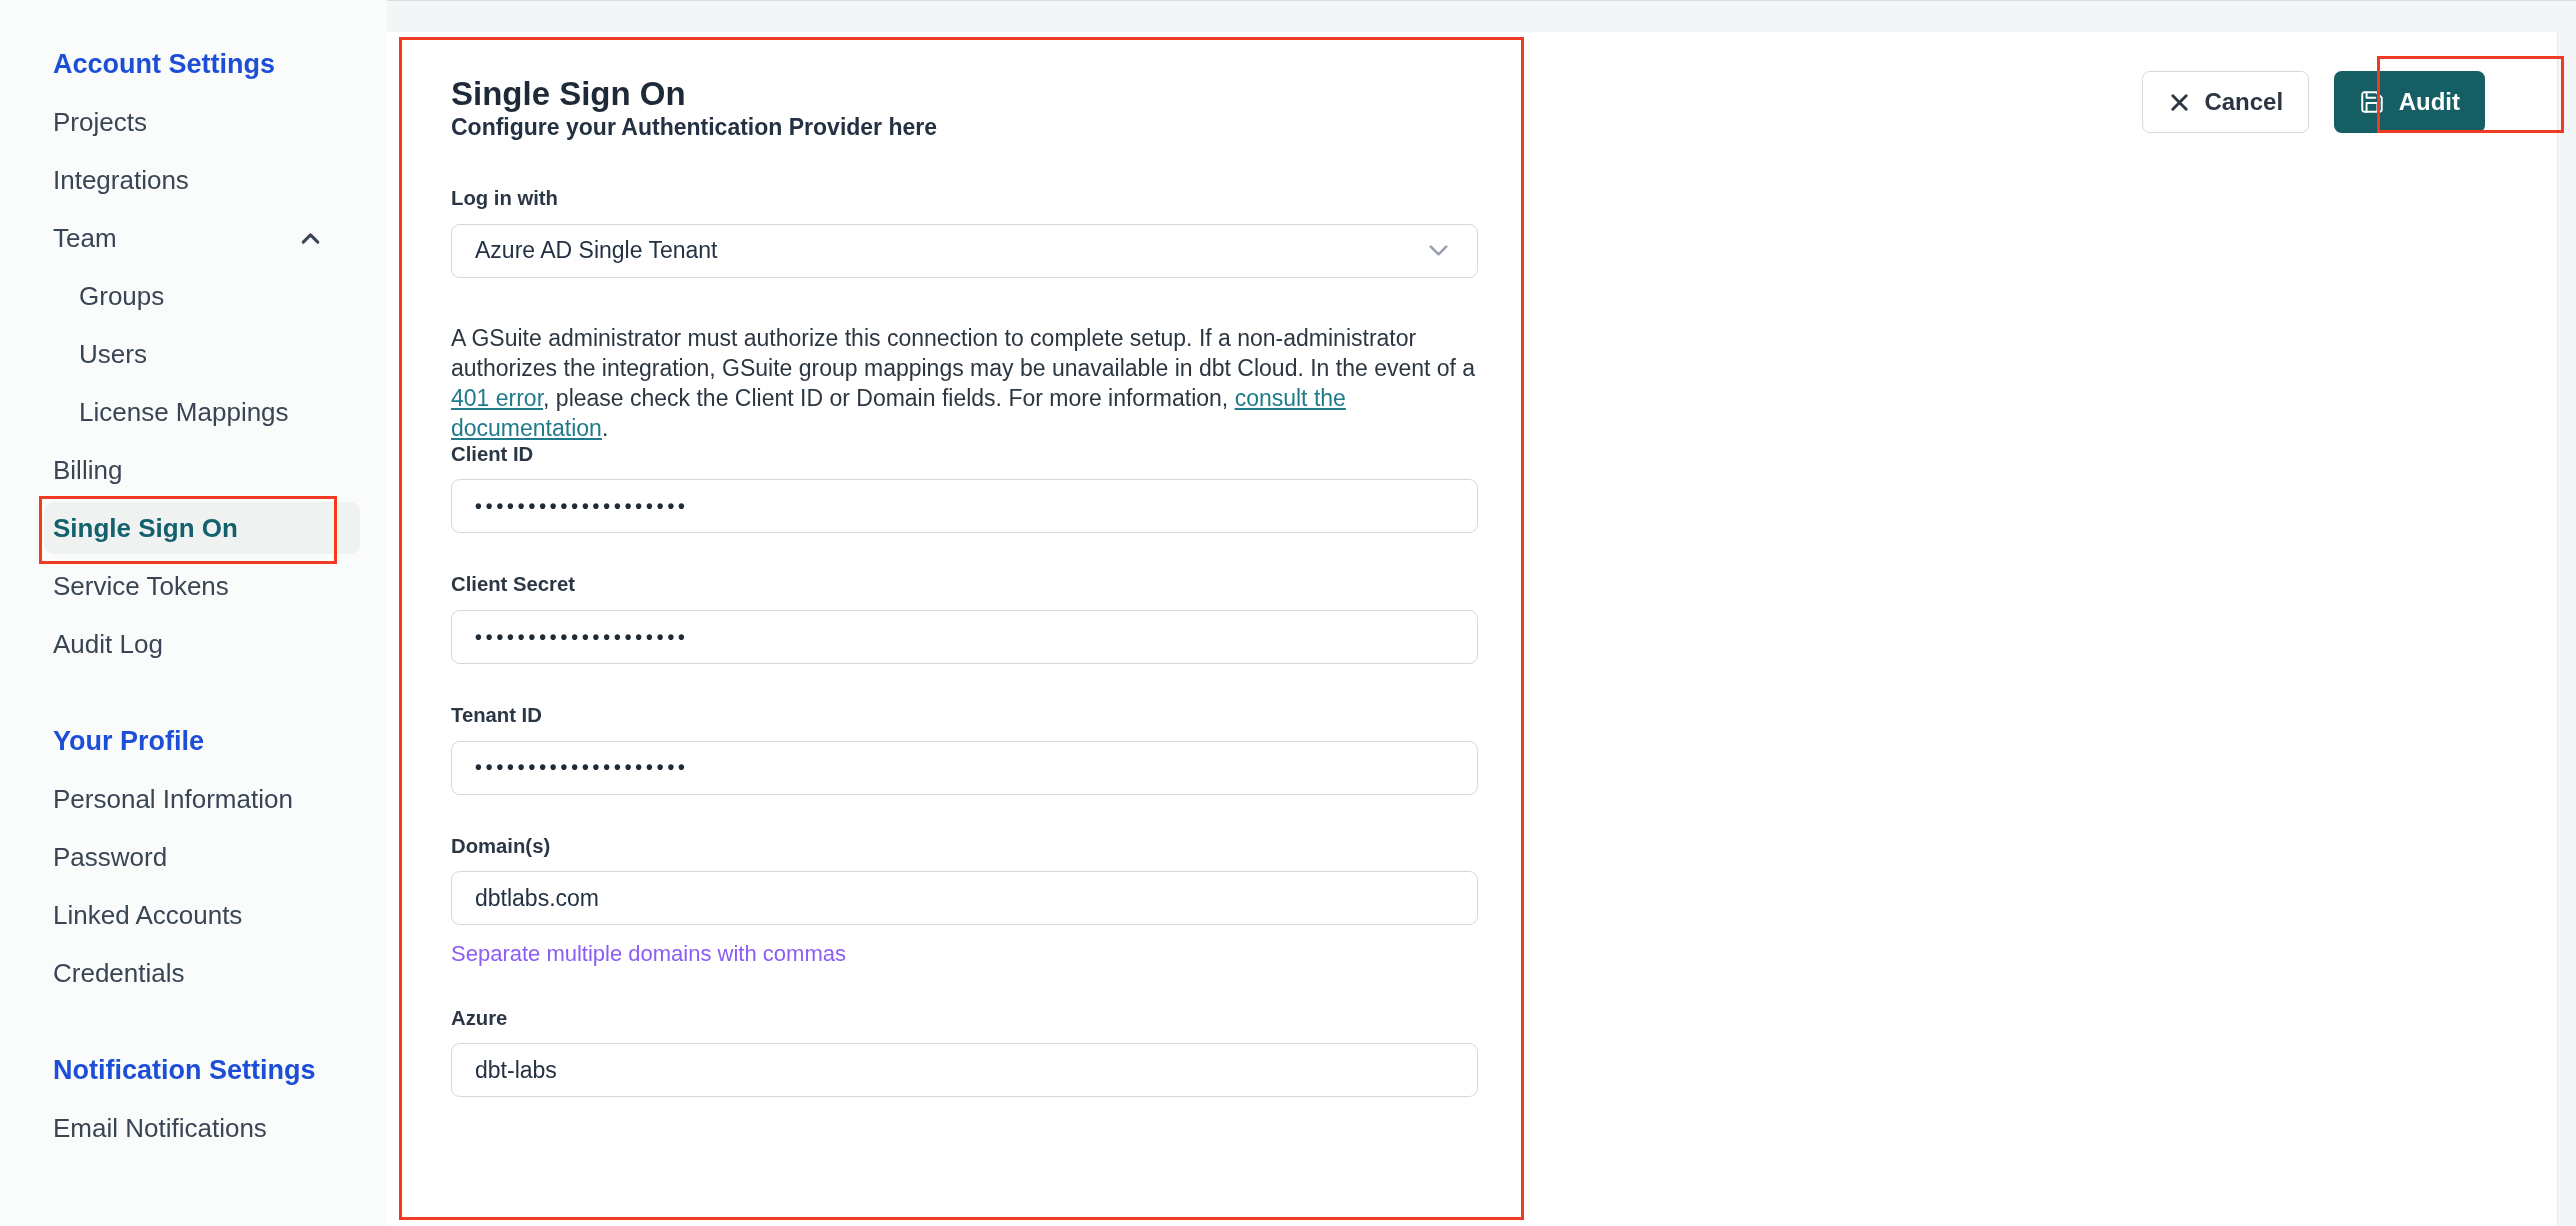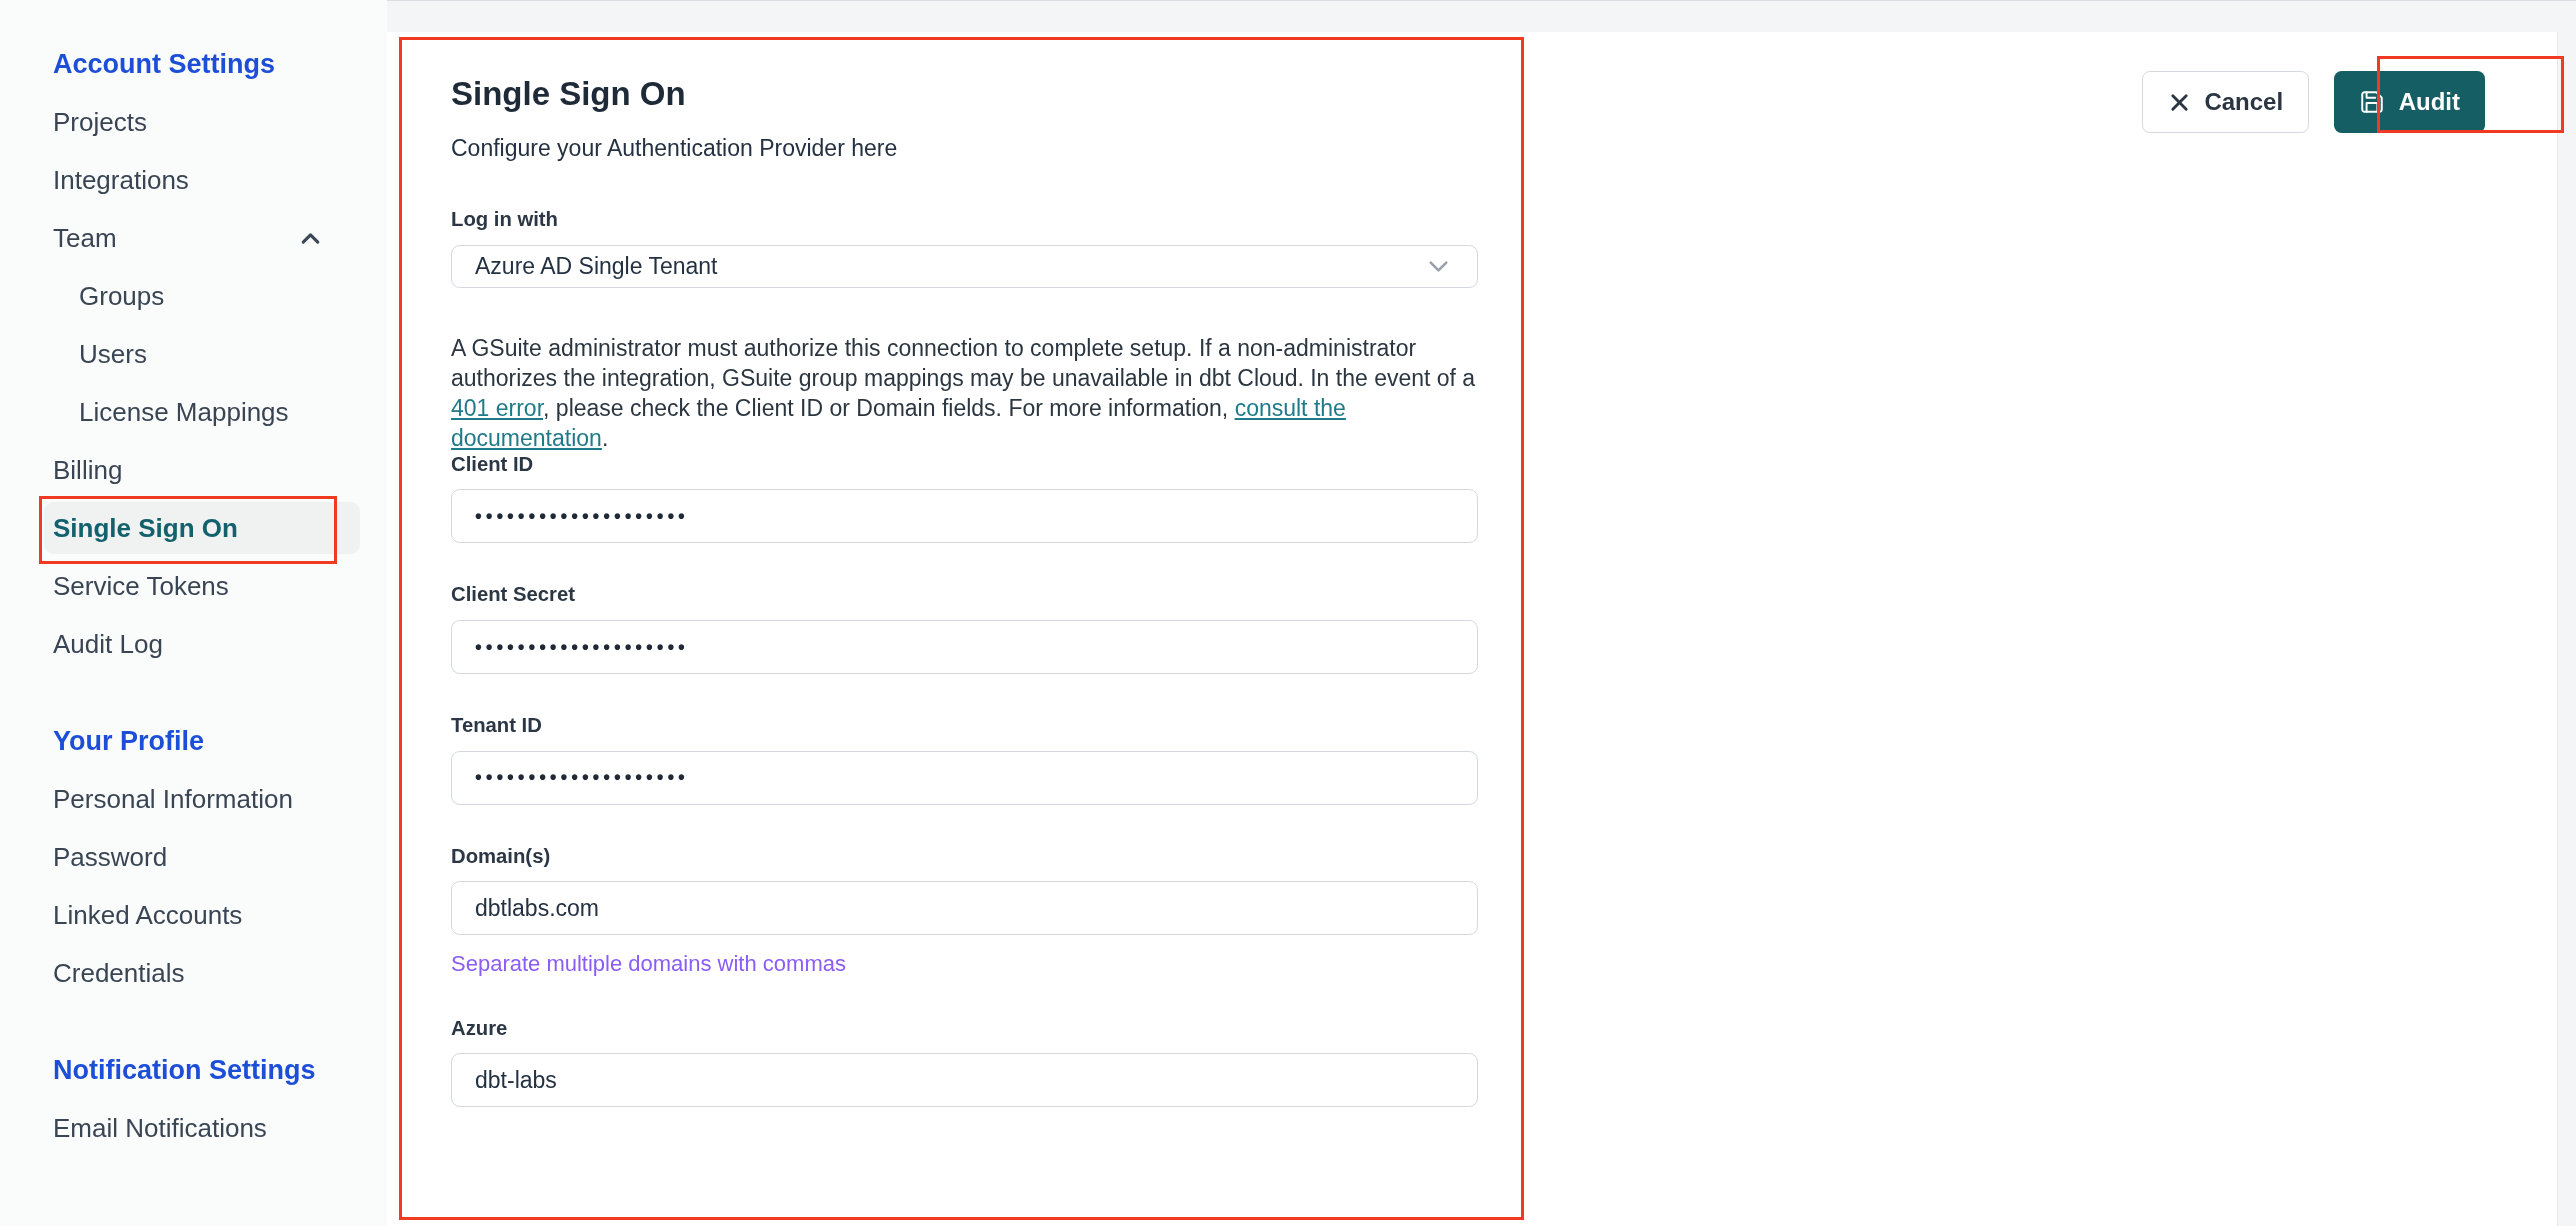--- a/index.html
+++ b/index.html
@@ -44,26 +44,26 @@
   }
   .sidebar .nav-item.active { z-index: 0; }
 
   
   .panel {
     position: absolute; left: 387px; top: 32px; width: 2169px; height: 1194px;
     background: #ffffff; border-radius: 13.6px 13.6px 0 0;
   }
   .content { position: absolute; left: 64px; top: 41px; width: 1027px; }
   .page-title { font-size: 33px; font-weight: 700; color: #1e2a38; line-height: 1.25; }
-  .page-subtitle { margin-top: 21px; font-size: 23px; font-weight: 400; color: #243142; }
+  .page-subtitle { font-size: 23px; font-weight: 700; color: #243142; }
 
   .field-label { font-size: 20.3px; font-weight: 700; color: #2b3744; margin-bottom: 13.6px; }
   .login-block { margin-top: 46px; }
   .selectbox {
-    height: 43px; width: 1027px; border: 1.9px solid #d4d8dc; border-radius: 8.7px;
+    height: 54px; width: 1027px; border: 1.9px solid #d4d8dc; border-radius: 8.7px;
     display: flex; align-items: center; padding: 0 23px; background: #fff;
     font-size: 23px; color: #243142; cursor: pointer;
   }
   .selectbox .chev { margin-left: auto; display: flex; }
 
   .note {
     margin-top: 45px; font-size: 23px; line-height: 30px; color: #2b3641; width: 1027px;
   }
   .note a { color: #1f7a8a; text-decoration: underline; cursor: pointer; }
 

